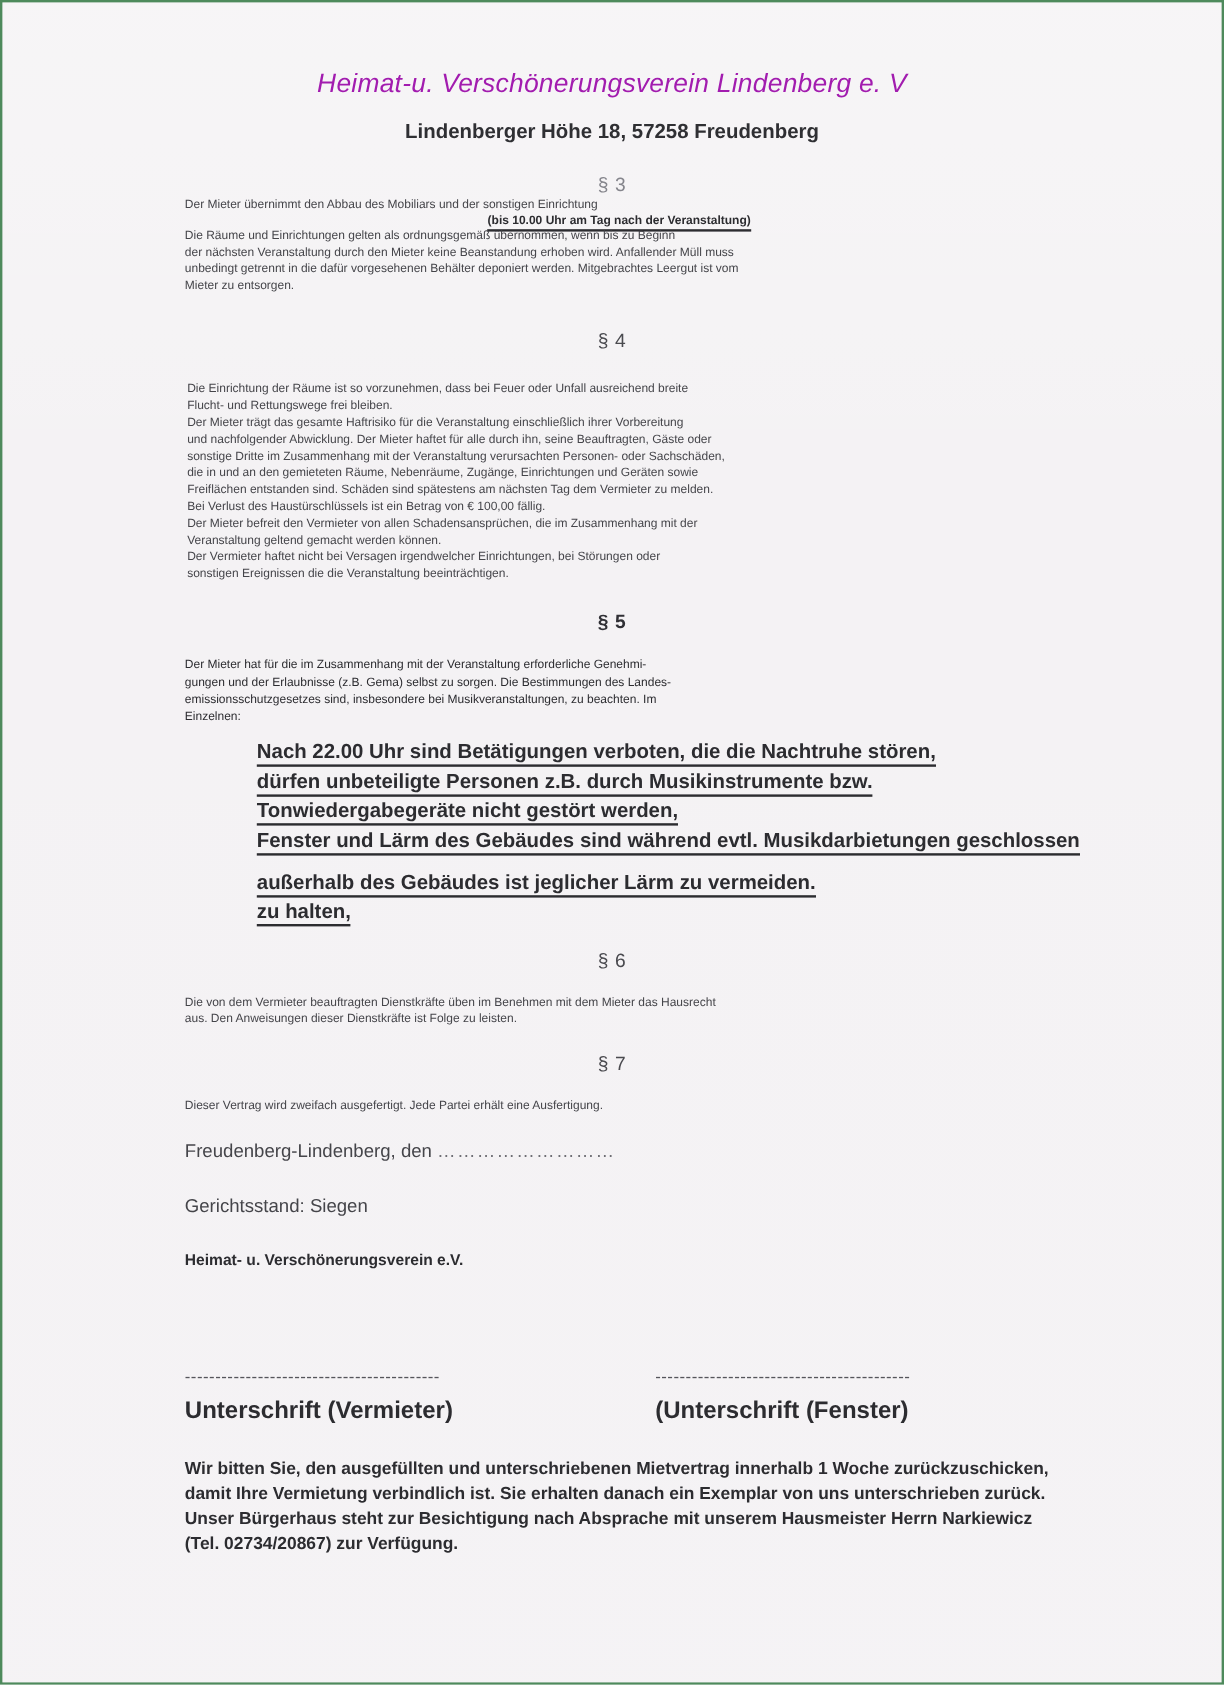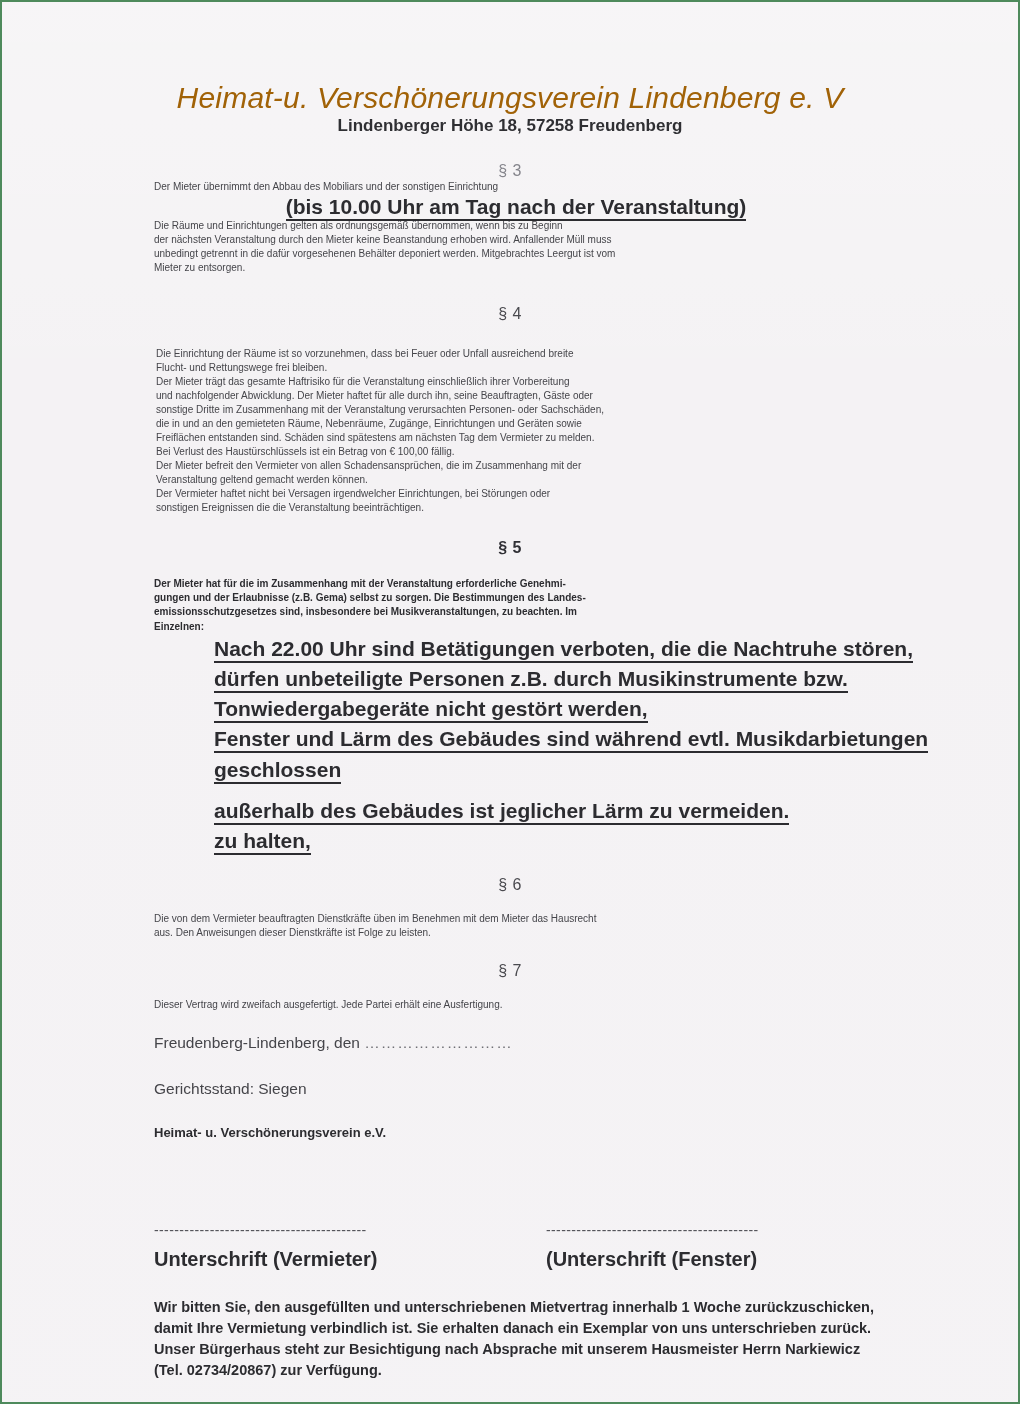--- a/index.html
+++ b/index.html
@@ -33,32 +33,33 @@
     position: relative;
     z-index: 1;
     padding: 0 80px 0 152px;
     box-sizing: border-box;
     color: #3b3b3f;
   }
 
   .title {
     text-align: center;
     font-style: italic;
-    font-size: 30px;
+    font-size: 22px;
     letter-spacing: 0.2px;
-    color: #a16207;
-    padding-top: 78px;
+    color: #a21caf;
+    padding-top: 55px;
     padding-right: 72px;
     line-height: 1.2;
   }
   .subtitle {
     text-align: center;
     font-weight: bold;
     font-size: 17px;
     color: #2f2f33;
+    margin-top: 17px;
     padding-right: 72px;
   }
 
   .section-mark {
     text-align: center;
     font-size: 16px;
     color: #85858c;
     margin-top: 26px;
     padding-right: 72px;
     letter-spacing: 0.5px;
@@ -77,41 +78,41 @@
     color: #45454a;
     margin-top: 12px;
     white-space: pre-line;
   }
   .para.tight { margin-top: 0; }
   .para.indent1 { margin-left: 2px; }
 
   .centered-bold-underline {
     text-align: center;
     font-weight: bold;
-    font-size: 21px;
+    font-size: 10px;
     color: #2c2c30;
     padding-right: 60px;
     margin-top: 1px;
   }
   .centered-bold-underline span {
     border-bottom: 2px solid #2c2c30;
     padding-bottom: 1px;
   }
 
   .para.bold {
-    font-weight: bold;
+    font-weight: normal;
     color: #2c2c30;
     line-height: 1.42;
   }
 
   .rules {
-    margin-top: 0;
+    margin-top: 10px;
     margin-left: 60px;
     font-weight: bold;
-    font-size: 21px;
+    font-size: 17px;
     color: #2c2c30;
     line-height: 1.44;
   }
   .rules .line {
     display: block;
   }
   .rules .line u {
     text-decoration: none;
     border-bottom: 2px solid #2c2c30;
     padding-bottom: 1px;

